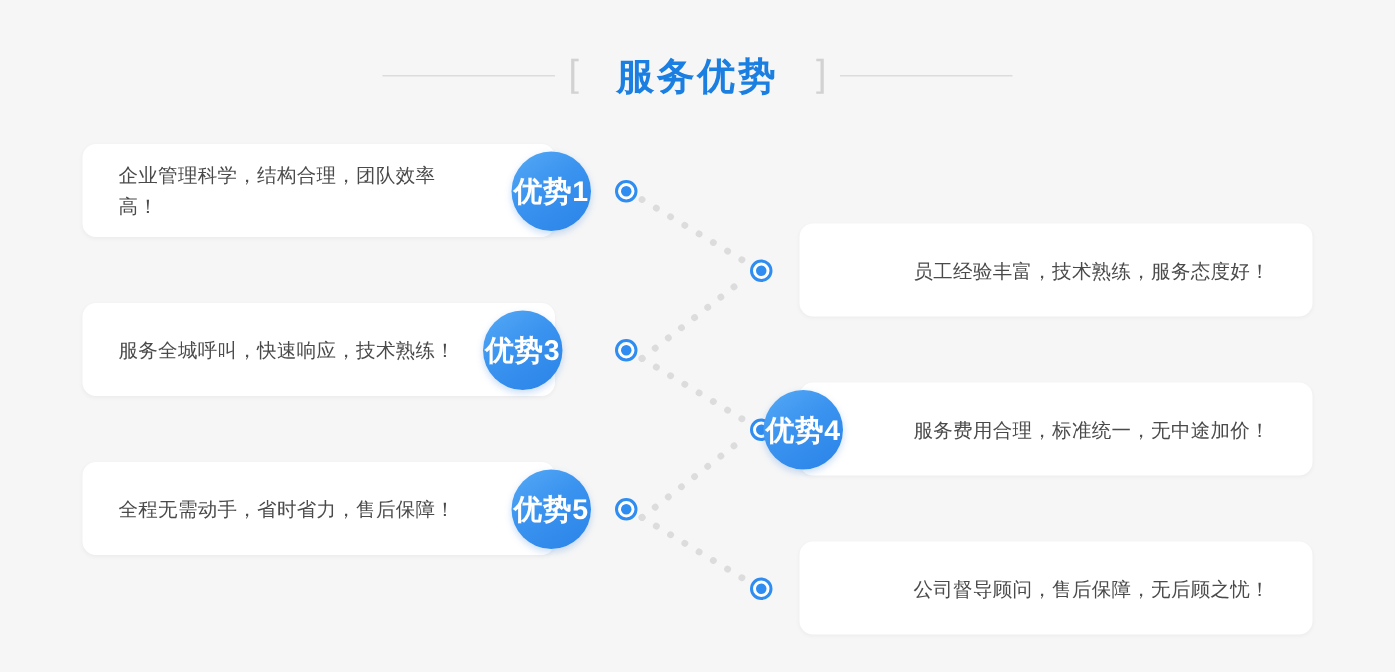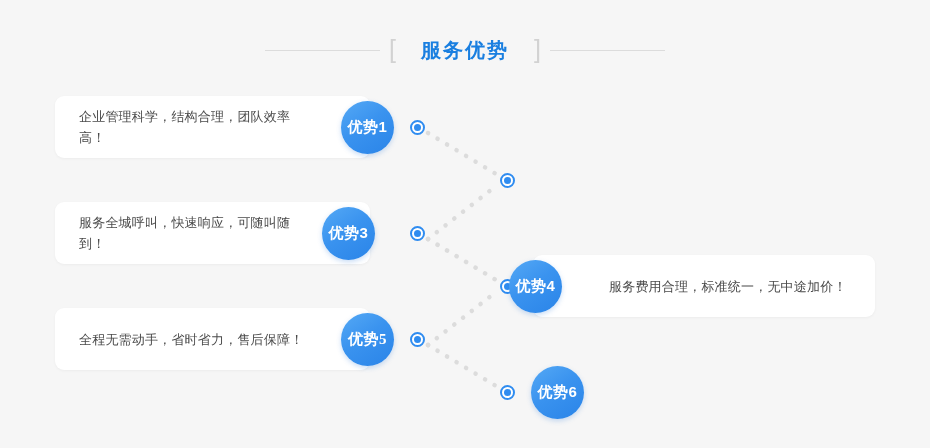--- a/index.html
+++ b/index.html
@@ -39,21 +39,21 @@
     color: #d2d2d2;
     font-size: 25px;
     line-height: 1;
     font-weight: 400;
     padding: 0 3px;
     margin: 0 6px;
     transform: translateY(-1px);
   }
   .title-text {
     color: #1a7fe0;
-    font-size: 20px;
+    font-size: 25px;
     font-weight: bold;
     letter-spacing: 2px;
     padding: 0 16px;
     white-space: nowrap;
   }
 
   
   .card {
     position: absolute;
     height: 62px;
@@ -88,21 +88,21 @@
     position: absolute;
     width: 53px;
     height: 53px;
     border-radius: 50%;
     background: linear-gradient(145deg, #55a9f5 0%, #3a93ef 45%, #2a84e8 100%);
     box-shadow: 0 2px 5px rgba(40,120,220,0.25);
     display: flex;
     align-items: center;
     justify-content: center;
     color: #ffffff;
-    font-size: 15px;
+    font-size: 19px;
     font-weight: bold;
     letter-spacing: 0.5px;
     white-space: nowrap;
   }
 
   
   .node {
     position: absolute;
     width: 15px;
     height: 15px;
@@ -165,31 +165,36 @@
   <div class="node" style="left:410px; top:226px;"></div>
   <div class="node" style="left:500px; top:279px;"></div>
   <div class="node" style="left:410px; top:332px;"></div>
   <div class="node" style="left:500px; top:385px;"></div>
 
   <div class="card left" style="top:96px;">
     <span class="card-text">企业管理科学，结构合理，团队效率高！</span>
   </div>
   <div class="badge" style="left:341px; top:101px;">优势1</div>
 
+  <div class="card right" style="top:149px;">
+    <span class="card-text">员工经验丰富，技术熟练，服务态度好！</span>
+  </div>
 
   <div class="card left" style="top:202px;">
-    <span class="card-text">服务全城呼叫，快速响应，可随叫随到！</span>
+    <span class="card-text">服务全城呼叫，快速响应，技术熟练！</span>
   </div>
   <div class="badge" style="left:322px; top:207px;">优势3</div>
 
   <div class="card right" style="top:255px;">
     <span class="card-text">服务费用合理，标准统一，无中途加价！</span>
   </div>
   <div class="badge" style="left:509px; top:260px;">优势4</div>
 
   <div class="card left" style="top:308px;">
     <span class="card-text">全程无需动手，省时省力，售后保障！</span>
   </div>
-  <div class="badge" style="left:341px; top:313px;font-family:Liberation Serif, serif;">优势5</div>
-
-  <div class="badge" style="left:531px; top:366px;">优势6</div>
+  <div class="badge" style="left:341px; top:313px;">优势5</div>
+
+  <div class="card right" style="top:361px;">
+    <span class="card-text">公司督导顾问，售后保障，无后顾之忧！</span>
+  </div>
 
 </div>
 
 </body></html>

